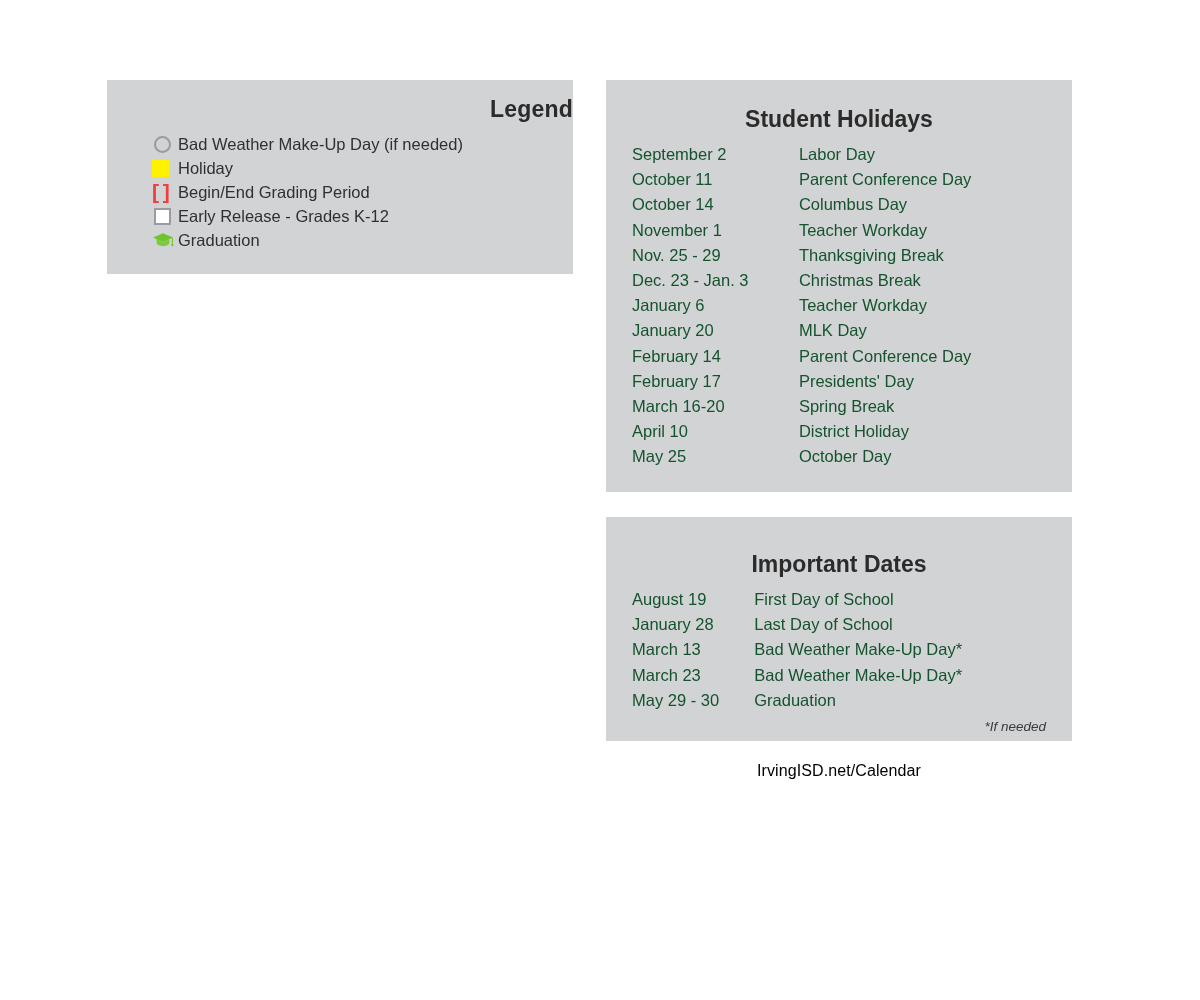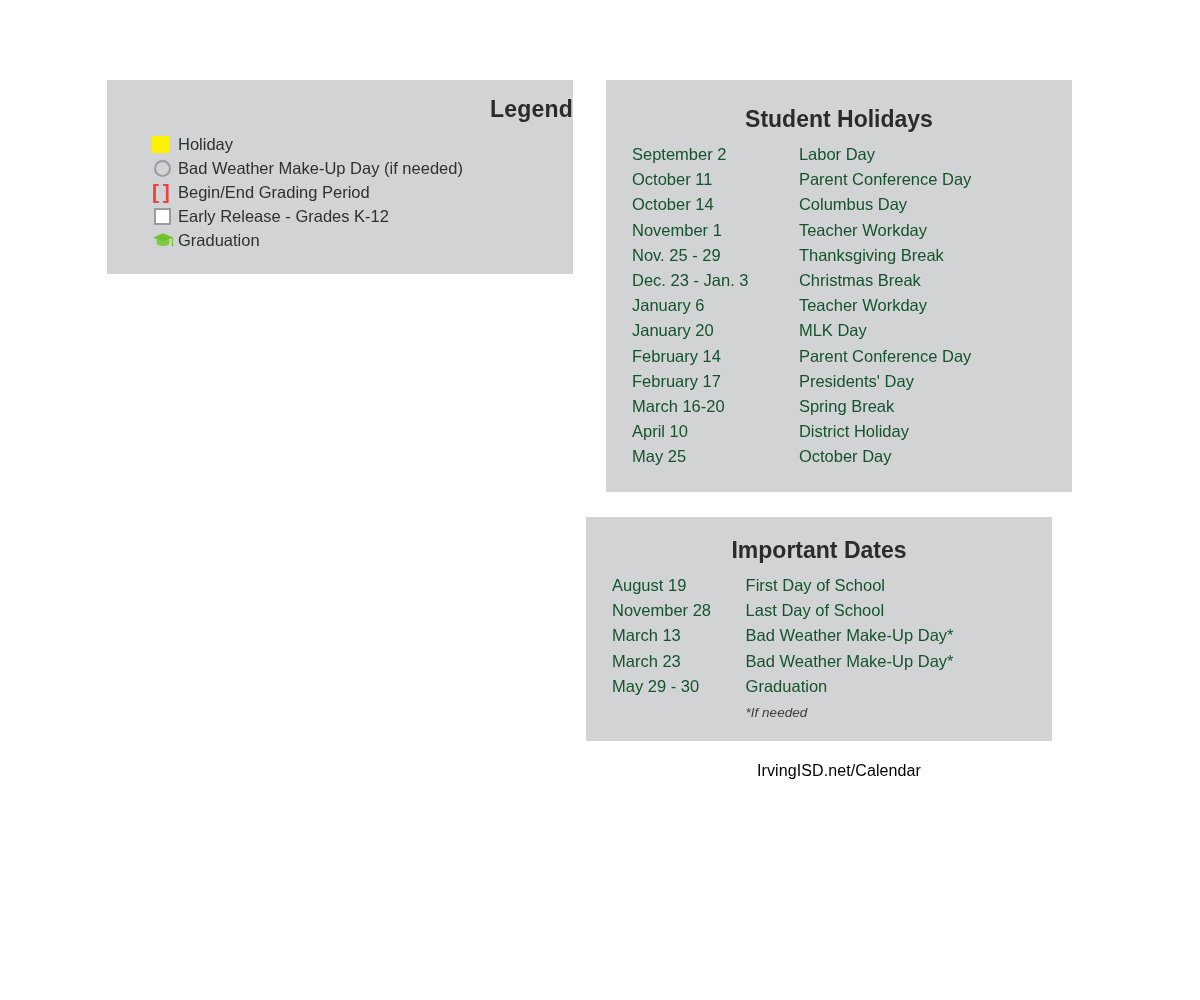--- a/index.html
+++ b/index.html
@@ -102,25 +102,25 @@
 
   
   #student-holidays-panel {
     left: 606px;
     top: 80px;
     width: 466px;
     height: 412px;
     padding-top: 26px;
   }
   #important-dates-panel {
-    left: 586px;
+    left: 606px;
     top: 517px;
     width: 466px;
     height: 224px;
-    padding-top: 20px;
+    padding-top: 34px;
   }
   .panel-title-lg {
     text-align: center;
     font-size: 23px;
     font-weight: bold;
     color: #2b2b2b;
     margin: 0 0 9px 0;
   }
   .date-table {
     width: 414px;
@@ -134,21 +134,21 @@
     height: 25.2px;
     vertical-align: middle;
     white-space: nowrap;
   }
   .date-col {
     text-align: left;
   }
   .desc-col {
   }
   .footnote-row td {
-    text-align: left;
+    text-align: right;
     font-size: 13.5px;
     font-style: italic;
     color: #3a3b3f;
     height: 24px;
     padding-top: 2px;
   }
 
   
   #calendar-url {
     position: absolute;
@@ -165,30 +165,30 @@
 </style>
 </head>
 <body>
 
 <div class="panel" id="legend-panel">
   <div class="panel-title">Legend</div>
   <ul class="legend-list">
 
     <li class="legend-row">
       <span class="legend-icon-box">
+        <span class="ico-circle"></span>
+      </span>
+      <span class="legend-label">Bad Weather Make-Up Day (if needed)</span>
+    </li>
+
+    <li class="legend-row">
+      <span class="legend-icon-box">
         <span class="ico-holiday"></span>
       </span>
       <span class="legend-label">Holiday</span>
-    </li>
-
-    <li class="legend-row">
-      <span class="legend-icon-box">
-        <span class="ico-circle"></span>
-      </span>
-      <span class="legend-label">Bad Weather Make-Up Day (if needed)</span>
     </li>
 
     <li class="legend-row">
       <span class="legend-icon-box">
         <span class="ico-brackets">[ ]</span>
       </span>
       <span class="legend-label">Begin/End Grading Period</span>
     </li>
 
     <li class="legend-row">
@@ -275,21 +275,21 @@
 
 <div class="panel" id="important-dates-panel">
   <div class="panel-title-lg">Important Dates</div>
   <table class="date-table">
     <tbody>
       <tr>
         <td class="date-col">August 19</td>
         <td class="desc-col">First Day of School</td>
       </tr>
       <tr>
-        <td class="date-col">November 28</td>
+        <td class="date-col">January 28</td>
         <td class="desc-col">Last Day of School</td>
       </tr>
       <tr>
         <td class="date-col">March 13</td>
         <td class="desc-col">Bad Weather Make-Up Day*</td>
       </tr>
       <tr>
         <td class="date-col">March 23</td>
         <td class="desc-col">Bad Weather Make-Up Day*</td>
       </tr>

